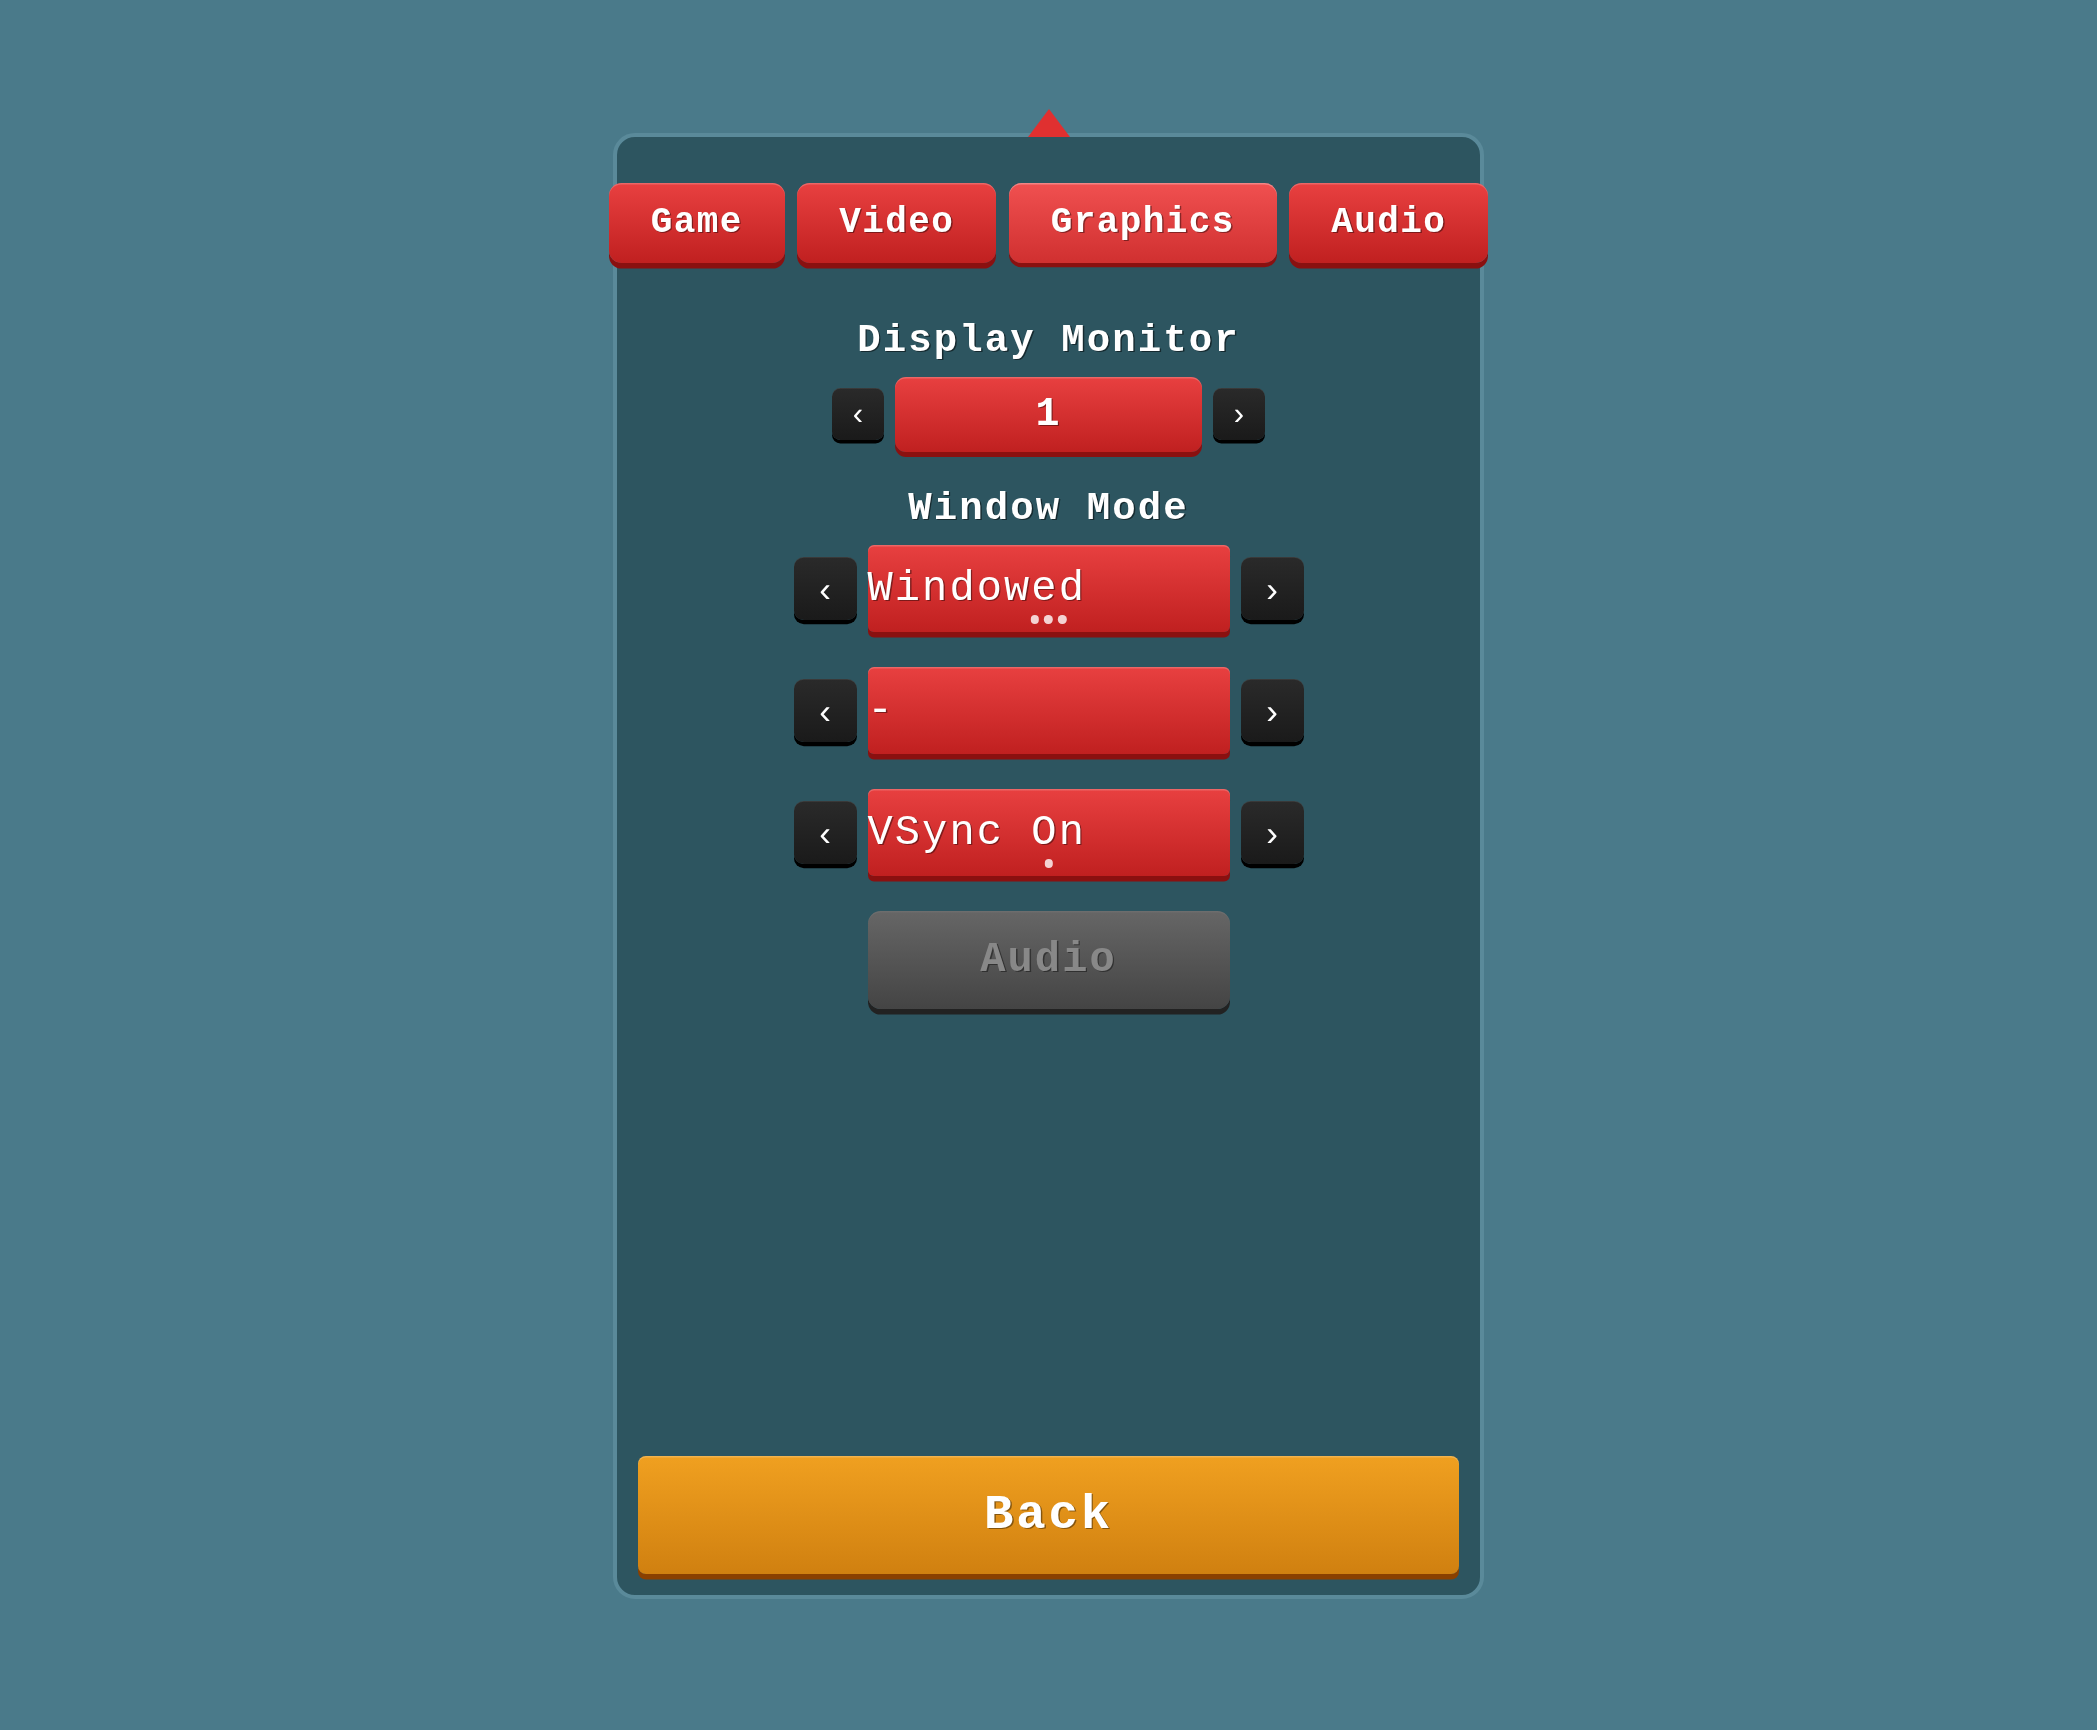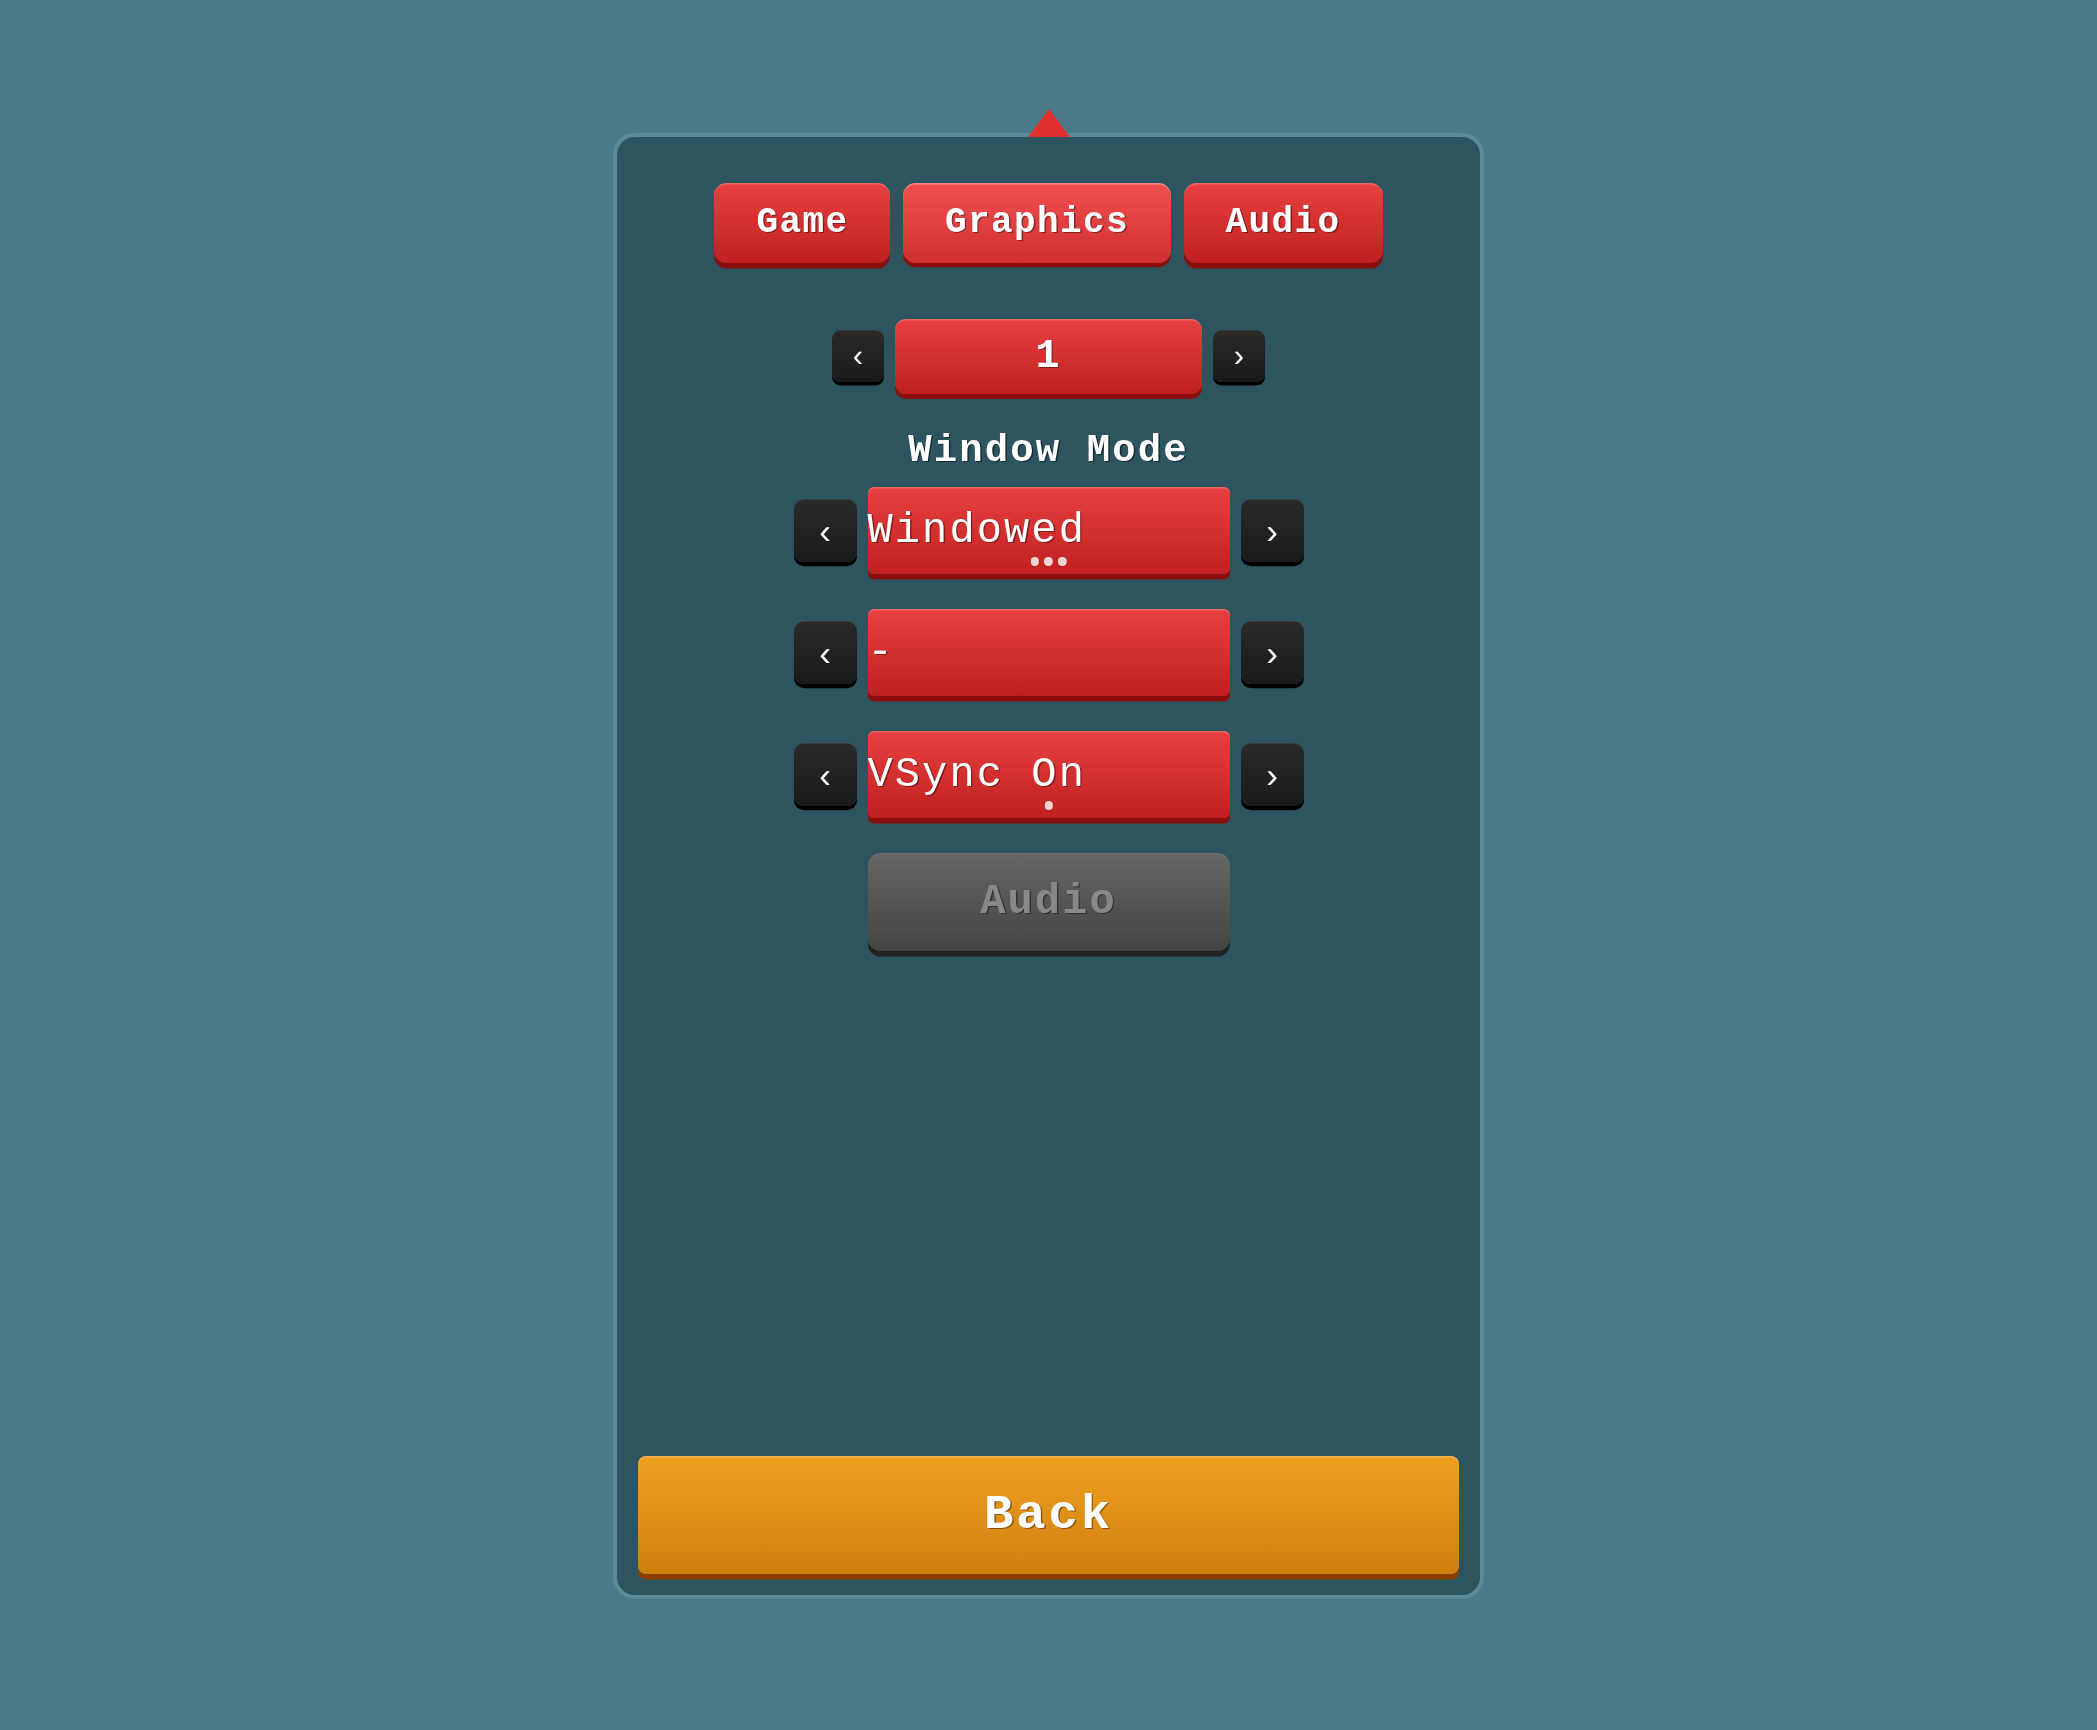--- a/index.html
+++ b/index.html
@@ -235,27 +235,29 @@
     }
   </style>
 </head>
 <body>
 
 <div class="dialog-container">
   <div class="dialog-pointer"></div>
 
   <div class="tab-bar">
     <button class="tab-button">Game</button>
+    <button class="tab-button">Video</button>
     <button class="tab-button active">Graphics</button>
     <button class="tab-button">Audio</button>
   </div>
 
   <div class="content-area">
 
     <div class="setting-group">
+      <span class="setting-label">Display Monitor</span>
       <div class="setting-row">
         <button class="arrow-btn-sm">
           <span>‹</span>
         </button>
         <div class="setting-value-sm">1</div>
         <button class="arrow-btn-sm">
           <span>›</span>
         </button>
       </div>
     </div>

